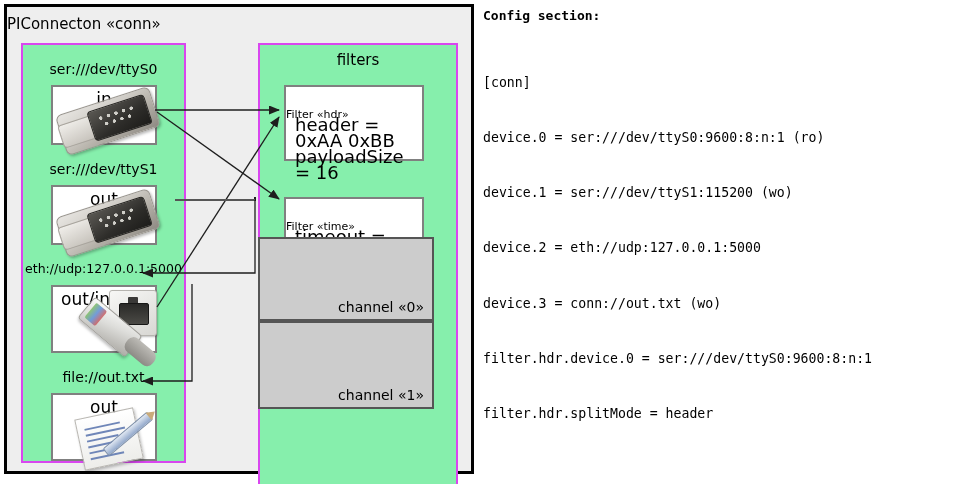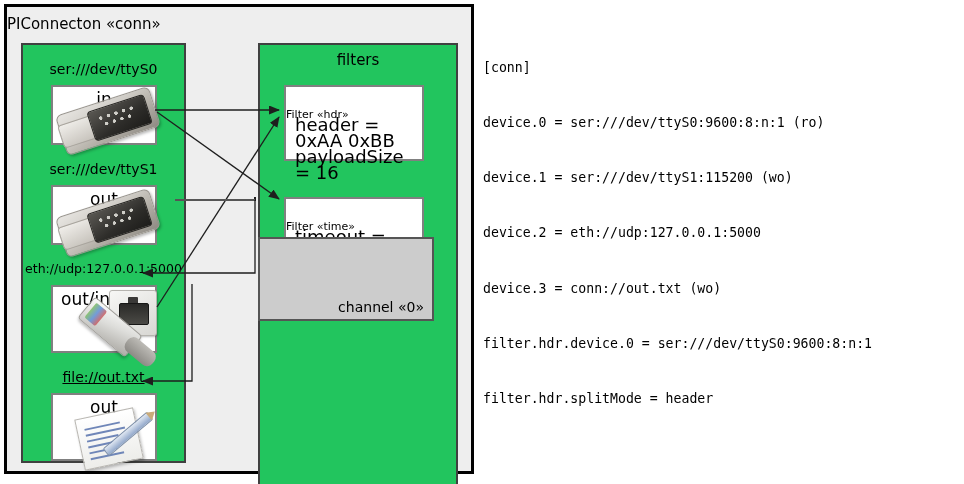--- a/index.html
+++ b/index.html
@@ -9,21 +9,21 @@
   
   .outer-frame{
     position:absolute;left:4px;top:4px;width:470px;height:470px;
     background:#eeeeee;border:3px solid #000000;box-sizing:border-box;
   }
   .outer-title{
     position:absolute;left:0;top:8px;width:100%;text-align:left;
     font-size:15px;color:#000;
   }
   .panel{
-    position:absolute;background:#22c55e;border:2px solid #404040;box-sizing:border-box;
+    position:absolute;background:#86efac;border:2px solid #d946ef;box-sizing:border-box;
   }
   .panel-title{
     position:absolute;left:0;top:6px;width:100%;text-align:center;font-size:15px;color:#000;
   }
   .dev-panel{left:14px;top:36px;width:165px;height:420px;}
   .filters-panel{left:251px;top:36px;width:200px;height:472px;}
 
   .dev-label{
     position:absolute;text-align:center;font-size:14px;color:#000;white-space:nowrap;
   }
@@ -185,21 +185,21 @@
             </div>
         </div>
         <div class="pic" style="left:26px;top:26px;">
           <div class="rj45plug">
               <div class="band"></div>
               <div class="cable"></div>
             </div>
         </div>
       </div>
 
-      <div class="dev-label" style="left:0;top:324px;width:100%;text-decoration:underline;">file://out.txt</div>
+      <div class="dev-label" style="left:0;top:324px;width:100%;">file://out.txt</div>
       <div class="dev-box" style="left:28px;top:348px;width:106px;height:68px;">
         <div class="cap">out</div>
         <div class="pic" style="left:26px;top:18px;">
           <div class="notepad">
             <div class="ln" style="top:10px;width:36px;"></div>
             <div class="ln" style="top:16px;width:40px;"></div>
             <div class="ln" style="top:22px;width:32px;"></div>
             <div class="ln" style="top:28px;width:38px;"></div>
             <div class="ln" style="top:34px;width:28px;"></div>
             <div class="ln" style="top:40px;width:34px;"></div>
@@ -225,20 +225,23 @@
       <div class="filter-box" style="left:24px;top:152px;width:140px;height:76px;">
         <div class="ftitle">Filter «time»</div>
         <div class="fattrs">
           <div>timeout = 150 ms</div>
         </div>
       </div>
 
       <div class="chan-box" style="left:-2px;top:192px;width:176px;height:84px;">
         <div class="chan-label">channel «0»</div>
       </div>
+      <div class="chan-box" style="left:-2px;top:276px;width:176px;height:88px;">
+        <div class="chan-label">channel «1»</div>
+      </div>
     </div>
 
     <svg class="svg-layer" viewBox="0 0 470 470">
       <defs>
         <marker id="ah" markerWidth="11" markerHeight="9" refX="10" refY="4.5" orient="auto" markerUnits="userSpaceOnUse">
           <path d="M0,0 L11,4.5 L0,9 Z" fill="#1e1e1e"></path>
         </marker>
       </defs>
       <g stroke="#1e1e1e" stroke-width="1.3" fill="none">
 
@@ -251,20 +254,21 @@
         <path d="M 248 190 L 248 194" stroke="#1e1e1e" stroke-width="2"></path>
         <path d="M 168 193 L 248 193" stroke="#555" stroke-width="2" fill="none"></path>
         <path d="M 248 193 L 248 266 L 136 266" marker-end="url(#ah)"></path>
 
         <path d="M 185 277 L 185 374 L 136 374" marker-end="url(#ah)"></path>
       </g>
     </svg>
   </div>
 
   <div class="config">
+    <div class="config-head">Config section:</div>
     <div class="config-body">
       <div>[conn]</div>
       <div>device.0 = ser:///dev/ttyS0:9600:8:n:1 (ro)</div>
       <div>device.1 = ser:///dev/ttyS1:115200 (wo)</div>
       <div>device.2 = eth://udp:127.0.0.1:5000</div>
       <div>device.3 = conn://out.txt (wo)</div>
       <div>filter.hdr.device.0 = ser:///dev/ttyS0:9600:8:n:1</div>
       <div>filter.hdr.splitMode = header</div>
       
       

